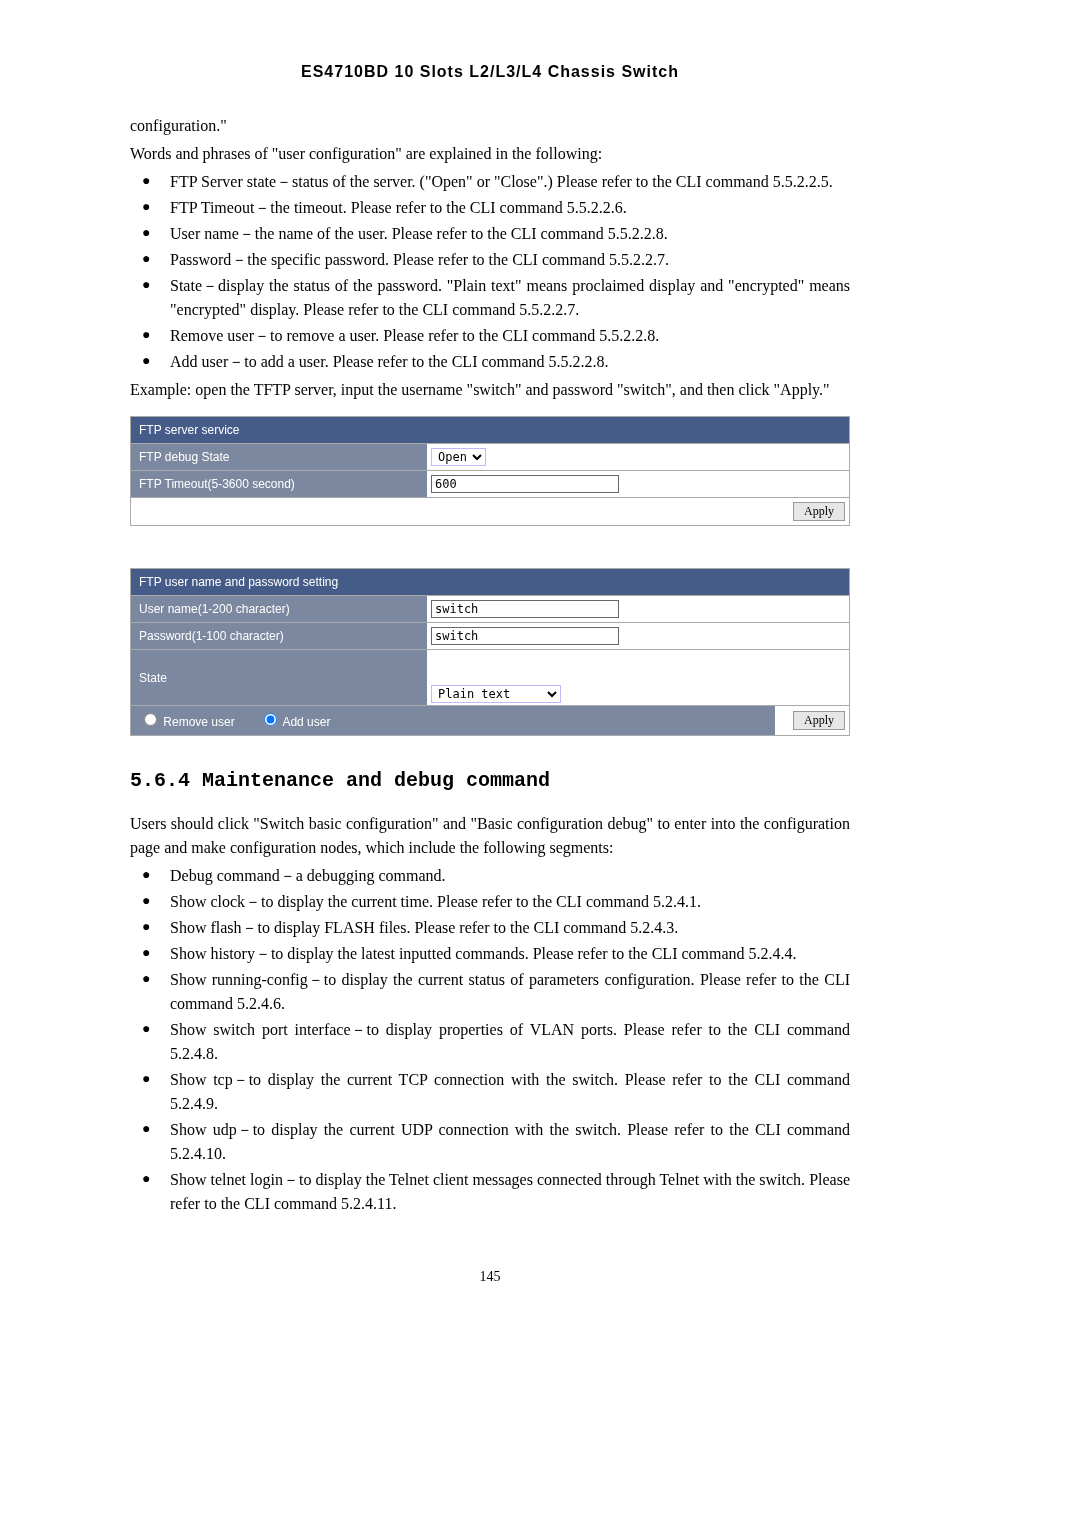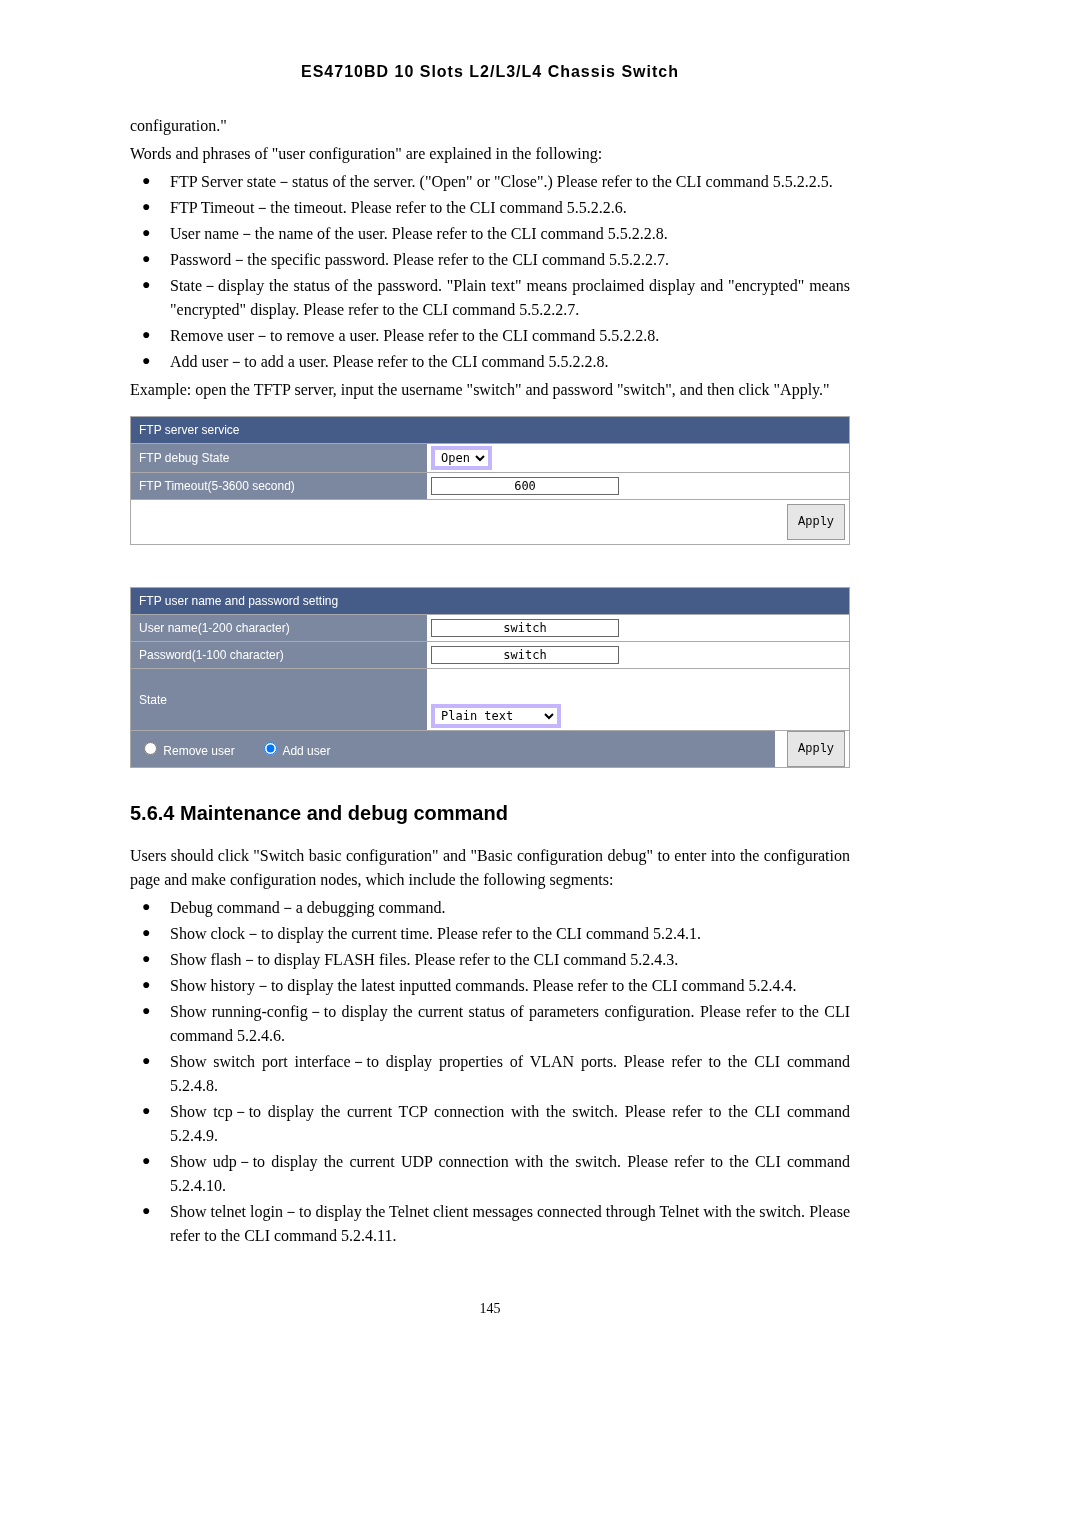--- a/index.html
+++ b/index.html
@@ -81,39 +81,38 @@
     padding: 2px 4px;
     background: #fff;
   }
   .form-apply-row {
     display: flex;
     justify-content: flex-end;
     padding: 4px;
     background: #fff;
   }
   .apply-btn {
-    font-family: Liberation Mono, monospace;
-    font-size: 12px;
-    padding: 10px 10px;
+    font-family: Liberation Serif, serif;
+    font-size: 12px;
+    padding: 1px 10px;
     background: #e6e6e6;
     border: 1px solid #999;
   }
   .text-input {
     font-family: monospace;
     font-size: 12px;
     border: 1px solid #666;
     padding: 1px 3px;
     width: 180px;
     background: #fff;
-    text-align: center;
   }
   .select-input {
     font-family: monospace;
     font-size: 12px;
-    border: 4px solid #c4b5fd;
+    border: 1px solid #c4b5fd;
     background: #fff;
     padding: 0 2px;
   }
   .wide-select .select-input { width: 130px; margin-top: 33px; }
   .radio-row {
     background: #7c88a0;
     color: #fff;
     padding: 4px 8px;
     display: flex;
     align-items: center;
@@ -122,21 +121,21 @@
   }
   .radio-apply {
     display: flex;
     justify-content: flex-end;
     padding-right: 4px;
     background: #fff;
     align-items: center;
     width: 70px;
   }
   h2.section {
-    font-family: Liberation Sans, sans-serif;
+    font-family: Liberation Mono, monospace;
     font-weight: bold;
     font-size: 20px;
     margin: 30px 0 16px 0;
   }
   .footer-num {
     text-align: center;
     font-size: 14px;
     margin-top: 50px;
   }
   .gap-box { height: 14px; }

